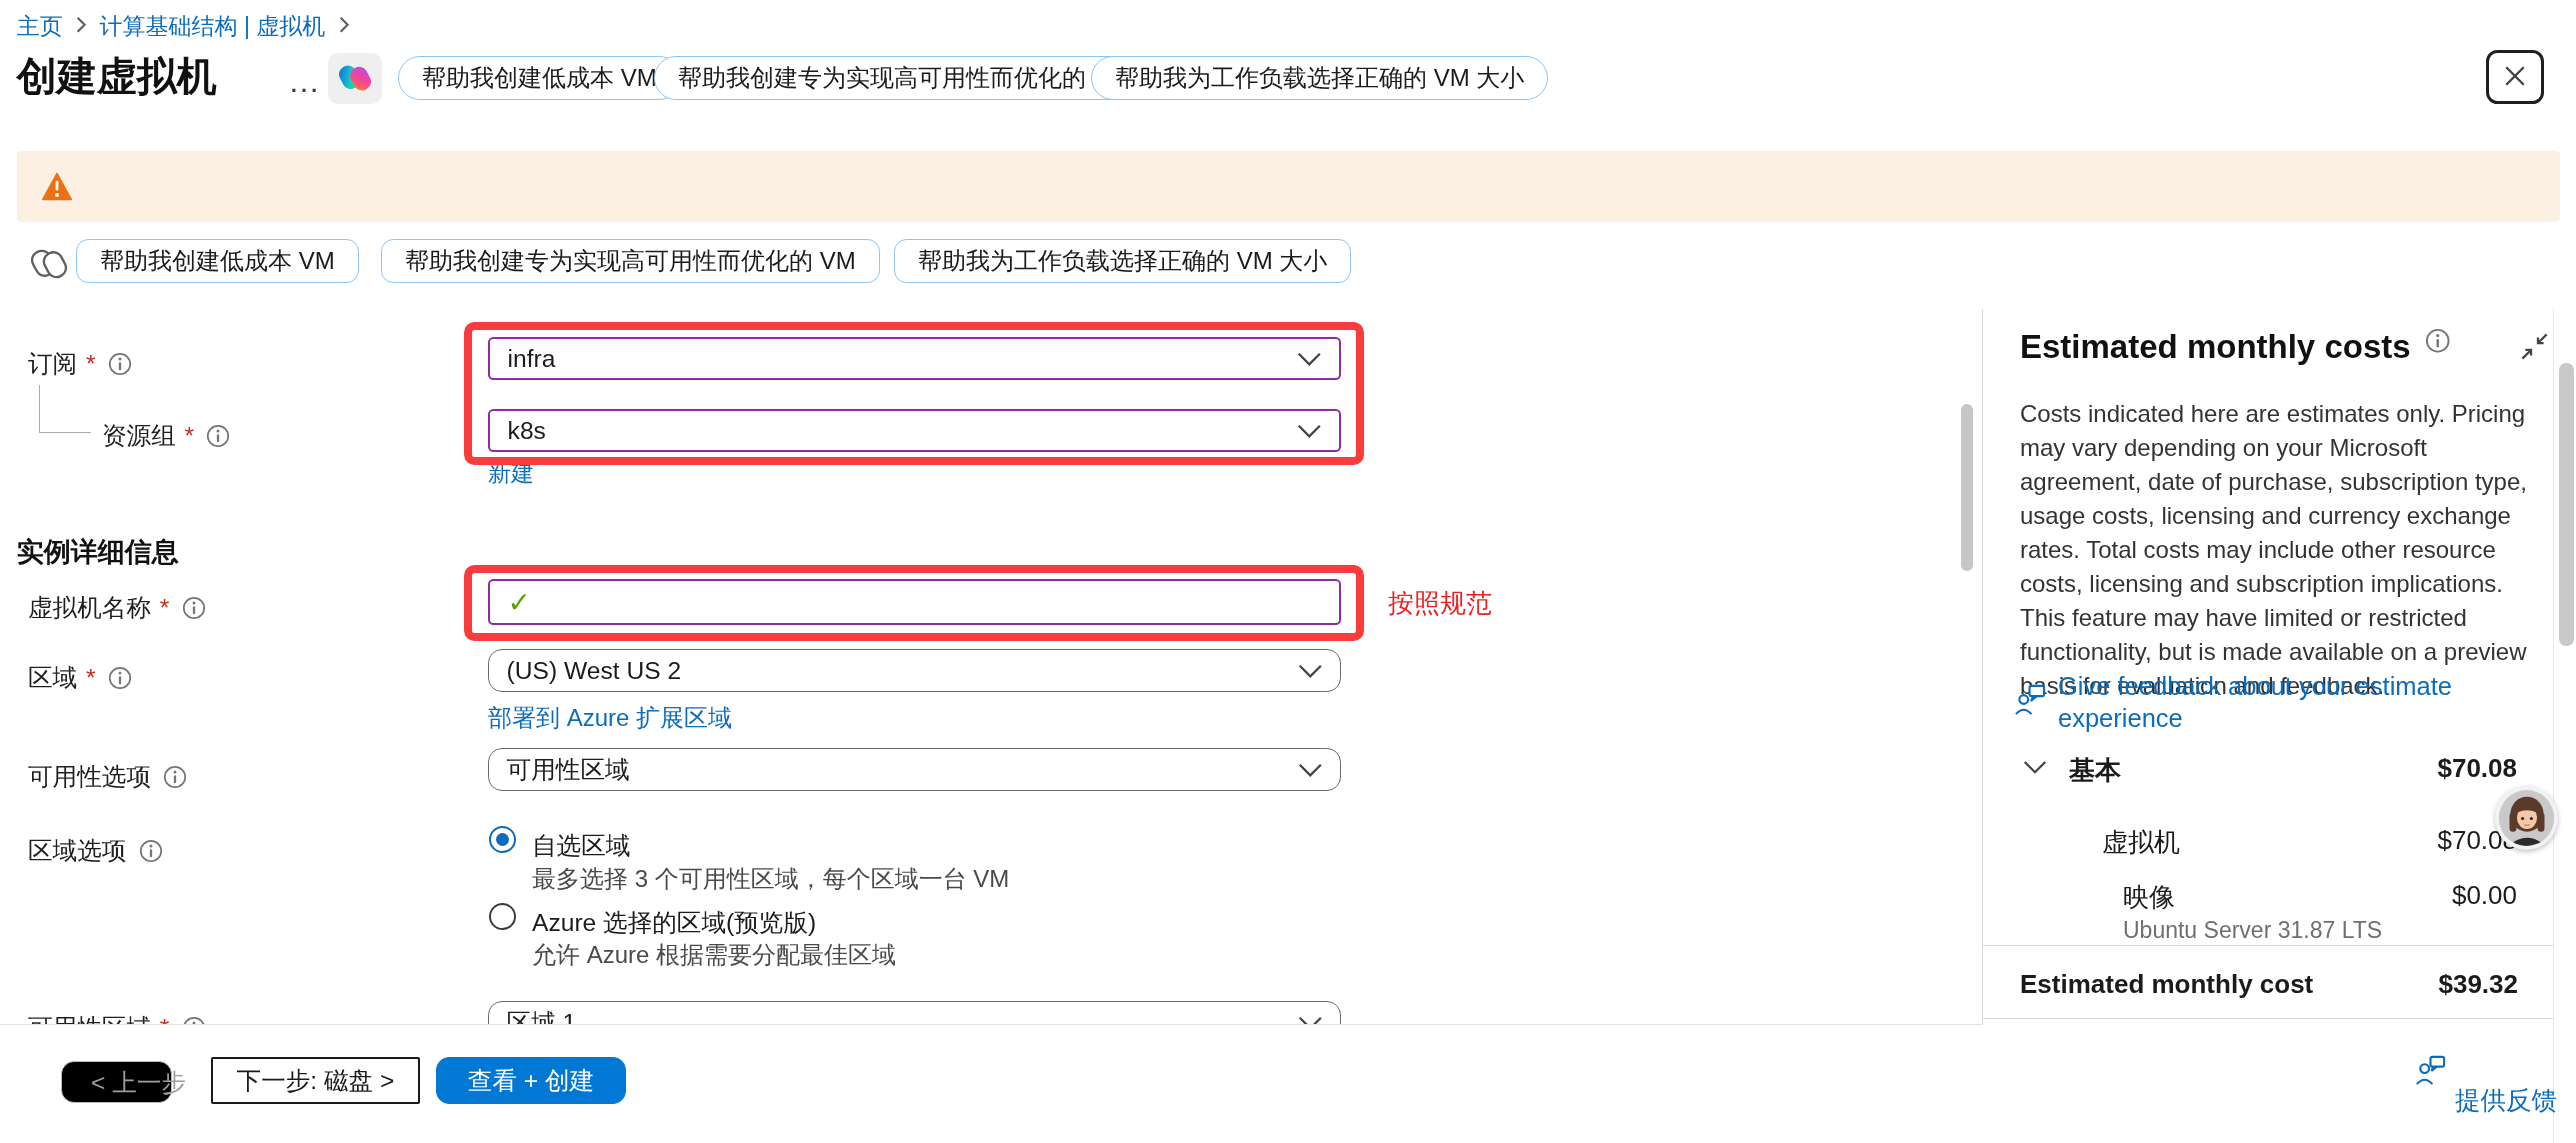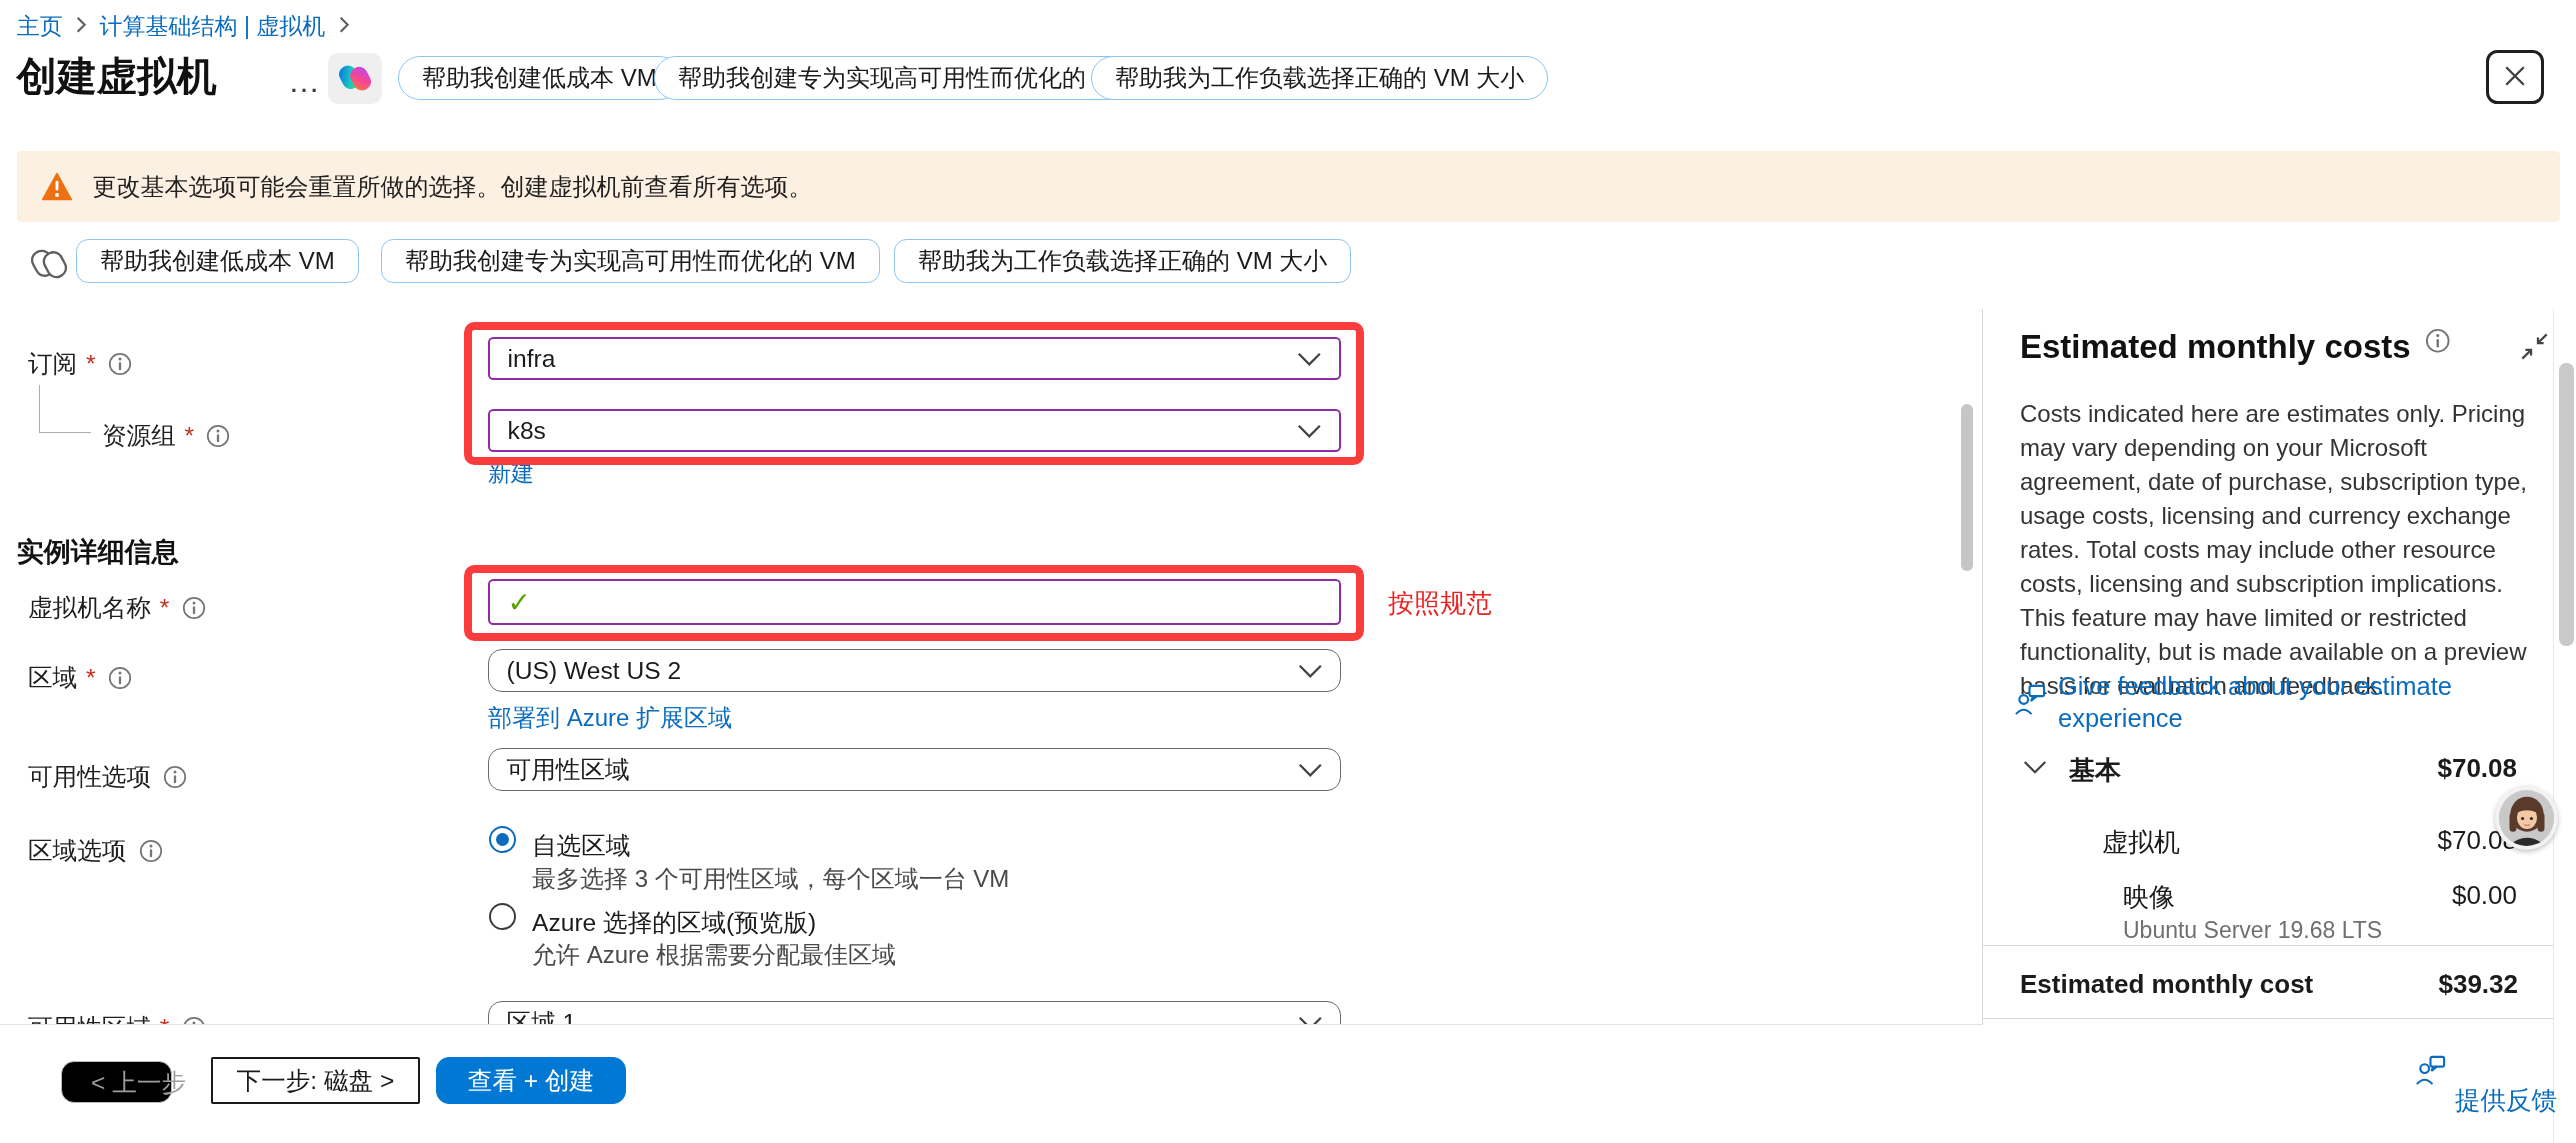--- a/index.html
+++ b/index.html
@@ -122,21 +122,20 @@
 </div>
 
 <div class="abs banner" style="left:16.7px;top:151px;width:2543px;height:71px;">
   <span style="margin-left:24.6px;display:flex;">
     <svg width="32" height="30" viewBox="0 0 36 34">
       <path d="M18,2 L34,31 L2,31 Z" fill="#ed7112" stroke="#ed7112" stroke-width="2" stroke-linejoin="round"></path>
       <rect x="16.4" y="10" width="3.2" height="11" rx="1.6" fill="#fff"></rect>
       <circle cx="18" cy="26" r="2.2" fill="#fff"></circle>
     </svg>
   </span>
-  <span class="banner-text" style="margin-left:19.3px;">更改基本选项可能会重置所做的选择。创建虚拟机前查看所有选项。</span>
 </div>
 
 <div class="abs" style="left:31px;top:245px;">
   <svg width="37" height="37" viewBox="0 0 38 38">
     <rect x="3" y="6" width="19" height="26" rx="9" transform="rotate(-28 12 19)" fill="none" stroke="#5f5f5f" stroke-width="2.4"></rect>
     <rect x="15" y="7" width="19" height="26" rx="9" transform="rotate(-28 25 20)" fill="#fff" stroke="#5f5f5f" stroke-width="2.4"></rect>
   </svg>
 </div>
 <div class="abs pill pill2" style="left:76px;top:239px;">帮助我创建低成本 VM</div>
 <div class="abs pill pill2" style="left:381px;top:239px;">帮助我创建专为实现高可用性而优化的 VM</div>
@@ -327,21 +326,21 @@
     </svg>
 </div>
 <div class="abs cost-lbl bold" style="left:2069px;top:753px;">基本</div>
 <div class="abs cost-amt bold" style="left:2283px;top:753px;width:234px;">$70.08</div>
 
 <div class="abs cost-lbl" style="left:2102px;top:825px;">虚拟机</div>
 <div class="abs cost-amt" style="left:2283px;top:825px;width:234px;">$70.08</div>
 
 <div class="abs cost-lbl" style="left:2123px;top:880px;">映像</div>
 <div class="abs cost-amt" style="left:2283px;top:880px;width:234px;">$0.00</div>
-<div class="abs sub-lbl" style="left:2123px;top:917px;">Ubuntu Server 19.68 LTS</div>
+<div class="abs sub-lbl" style="left:2123px;top:917px;">Ubuntu Server 31.87 LTS</div>
 
 <div class="abs hdiv" style="left:1983px;top:945px;width:570px;"></div>
 <div class="abs cost-lbl bold" style="left:2020px;top:969px;">Estimated monthly cost</div>
 <div class="abs cost-amt bold" style="left:2283px;top:969px;width:235px;">$39.32</div>
 <div class="abs hdiv" style="left:1983px;top:1018px;width:570px;"></div>
 
 <div class="abs" style="left:2413px;top:1054px;">
   <svg width="35" height="35" viewBox="0 0 34 36">
     <circle cx="11" cy="15" r="4.5" fill="none" stroke="#0b6cbd" stroke-width="2.2"></circle>
     <path d="M3,31 q8,-9 16,0" fill="none" stroke="#0b6cbd" stroke-width="2.2"></path>

